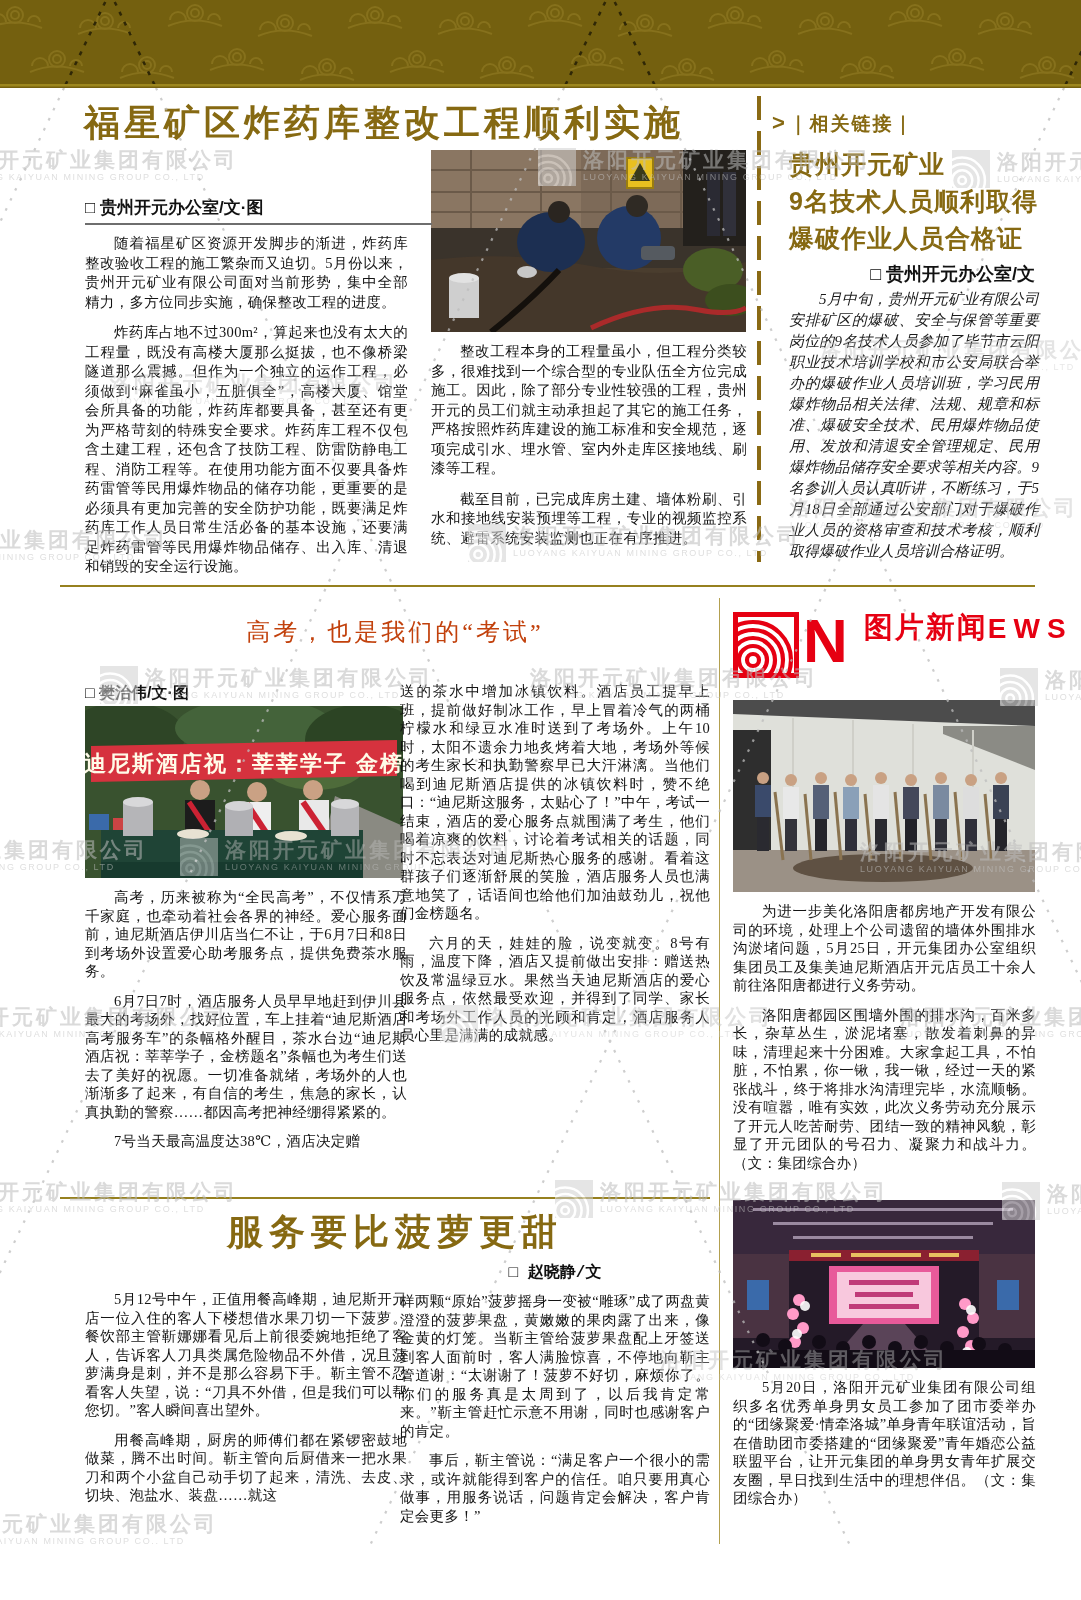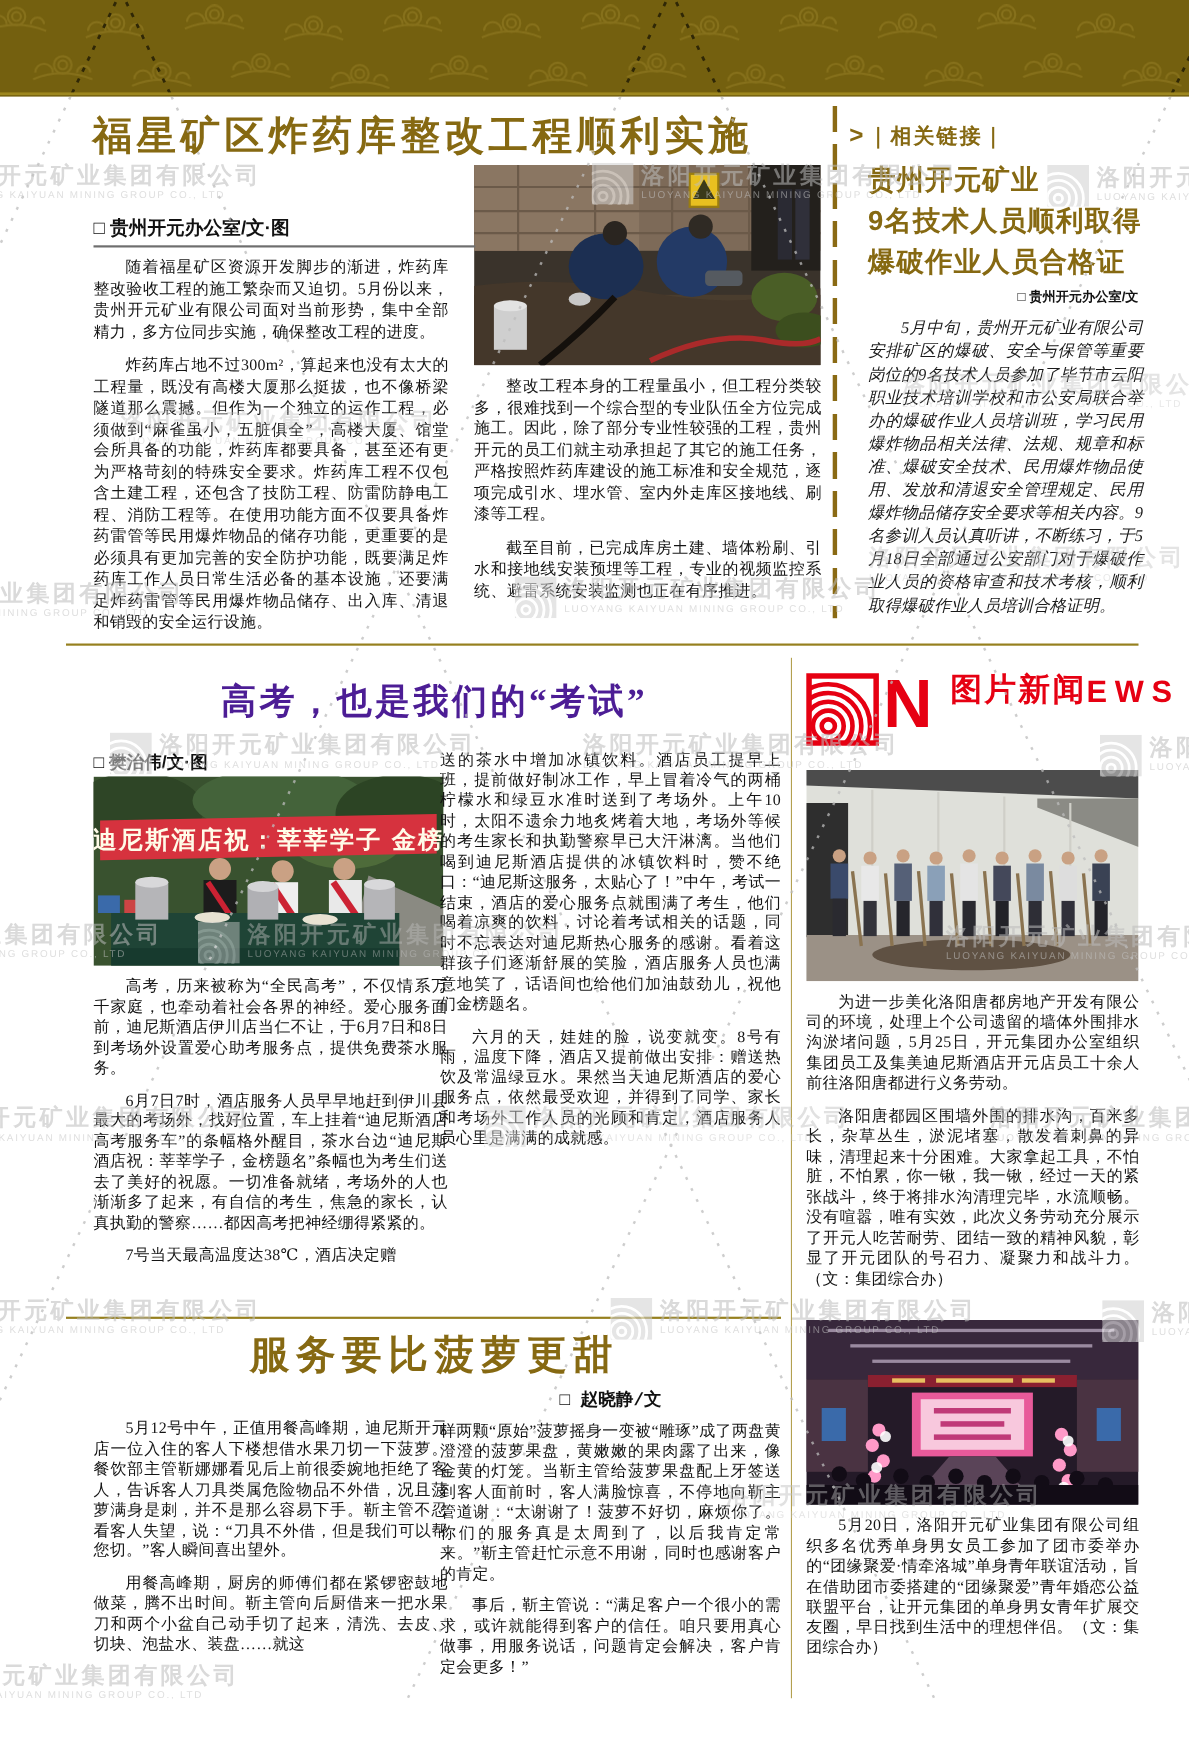--- a/index.html
+++ b/index.html
@@ -1,21 +1,21 @@
 <!DOCTYPE html>
 <html><head>
 <meta charset="utf-8">
 <style>
   html,body{margin:0;padding:0;background:#fff;}
   .page{position:relative;width:1081px;height:1544px;background:#fff;overflow:hidden;
         font-family:"Liberation Serif","DejaVu Serif",serif;}
   .abs{position:absolute;}
   .sans{font-family:"Liberation Sans","DejaVu Sans",sans-serif;}
   .title1{font-size:36px;font-weight:bold;letter-spacing:4px;color:#866912;white-space:nowrap;}
-  .title2{font-size:32px;font-weight:bold;letter-spacing:3px;color:#4c1d95;text-align:center;}
+  .title2{font-size:24px;font-weight:normal;letter-spacing:3px;color:#c2410c;text-align:center;}
   .title3{font-size:36px;font-weight:bold;letter-spacing:6px;color:#866912;text-align:center;}
   .byline{font-family:"Liberation Sans","DejaVu Sans",sans-serif;font-size:17px;font-weight:bold;color:#111;}
   .body-col p{margin:0 0 11px 0;text-indent:2em;text-align:justify;font-size:14.5px;line-height:19.5px;color:#141414;letter-spacing:.3px;}
   .body-col.tight p{line-height:18.5px;}
   .sb-title{font-size:25px;font-weight:bold;color:#866912;letter-spacing:1px;line-height:37px;
             font-family:"Liberation Sans","DejaVu Sans",sans-serif;}
   .sb-body p{margin:0;text-indent:2em;text-align:justify;font-style:italic;font-size:15px;line-height:21px;color:#1a1a1a;}
   .rule{background:#96801f;}
   .dash-v{width:4px;background:repeating-linear-gradient(180deg,#8a6a14 0 24px,rgba(0,0,0,0) 24px 35px);}
   .vline{width:1px;background:#b3a050;}
@@ -144,21 +144,21 @@
 
   <div class="abs dash-v" style="left:757px;top:96px;height:466px;"></div>
   <div class="abs sans z2" style="left:772px;top:110px;font-weight:bold;color:#866912;">
     <span style="font-size:22px;margin-right:4px;">&gt;</span><span style="font-size:19px;letter-spacing:2px;">｜相关链接｜</span>
   </div>
   <div class="abs sb-title z2" style="left:789px;top:146px;width:252px;">
     <div>贵州开元矿业</div>
     <div>9名技术人员顺利取得</div>
     <div>爆破作业人员合格证</div>
   </div>
-  <div class="abs byline z2" style="left:789px;top:262px;width:246px;text-align:right;font-size:12px;">□ 贵州开元办公室/文</div>
+  <div class="abs byline z2" style="left:789px;top:262px;width:246px;text-align:right;font-size:18px;">□ 贵州开元办公室/文</div>
   <div class="abs sb-body z2" style="left:789px;top:289px;width:250px;">
     <p>5月中旬，贵州开元矿业有限公司安排矿区的爆破、安全与保管等重要岗位的9名技术人员参加了毕节市云阳职业技术培训学校和市公安局联合举办的爆破作业人员培训班，学习民用爆炸物品相关法律、法规、规章和标准、爆破安全技术、民用爆炸物品使用、发放和清退安全管理规定、民用爆炸物品储存安全要求等相关内容。9名参训人员认真听讲，不断练习，于5月18日全部通过公安部门对于爆破作业人员的资格审查和技术考核，顺利取得爆破作业人员培训合格证明。</p>
   </div>
 
   <div class="abs rule" style="left:60px;top:585px;width:975px;height:2px;"></div>
   <div class="abs vline" style="left:719px;top:598px;height:954px;"></div>
 
   <div class="abs title2 z2" style="left:85px;top:616px;width:620px;">高考，也是我们的“考试”</div>
   <div class="abs byline z2" style="left:85px;top:683px;font-size:16px;">□ 樊治伟/文·图</div>
 

